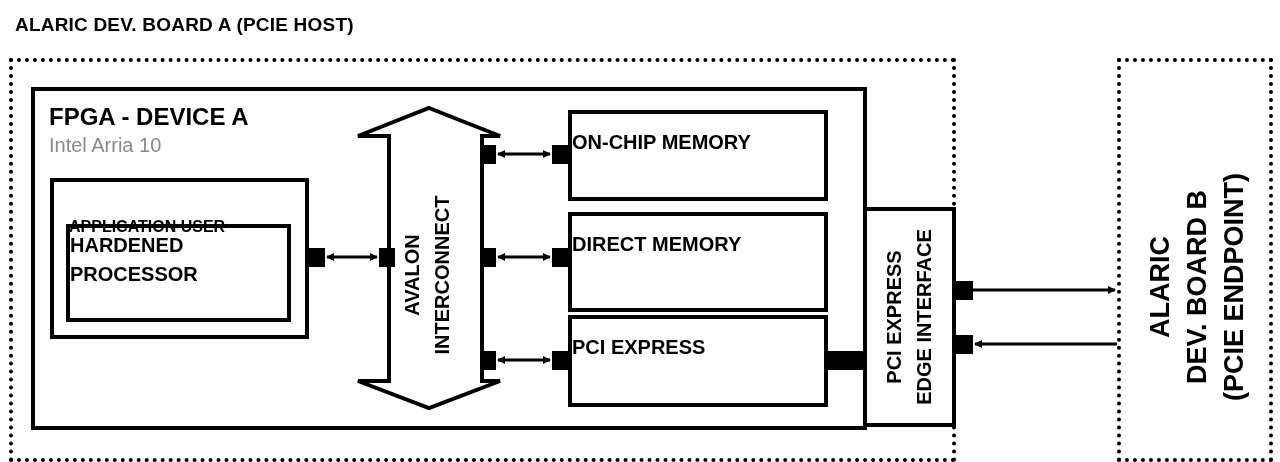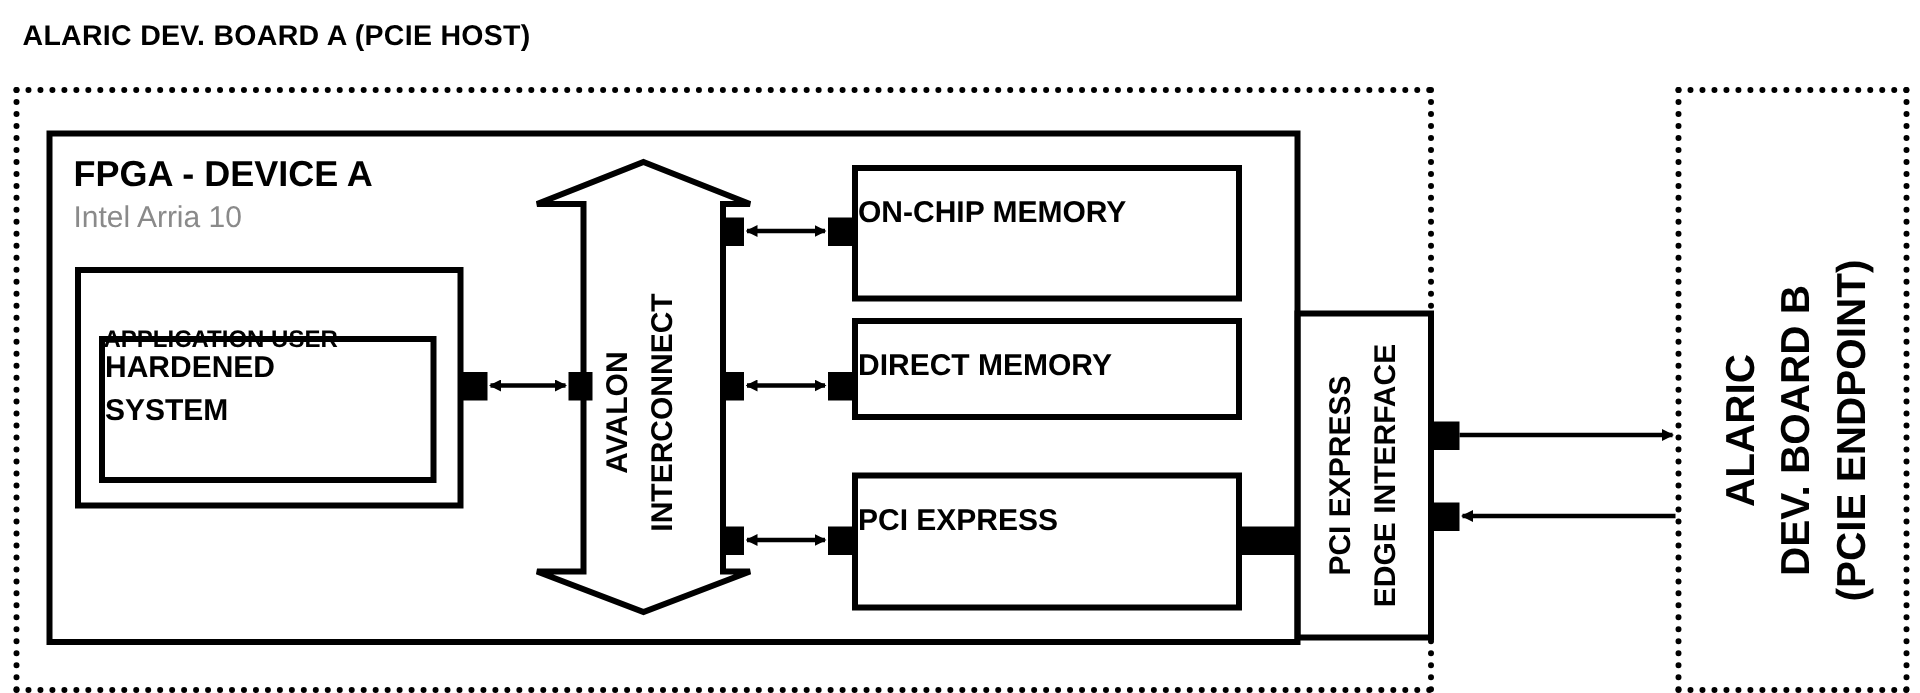--- a/index.html
+++ b/index.html
@@ -27,36 +27,36 @@
 <div class="abs solid" style="left:31px; top:87px; width:836px; height:182px; height:343px;"></div>
 
 <div class="abs" style="left:49px; top:103px; font-size:24px; font-weight:bold;">FPGA - DEVICE A</div>
 <div class="abs sub" style="left:49px; top:134px;">Intel Arria 10</div>
 
 <div class="abs solid" style="left:50px; top:178px; width:259px; height:161px;"></div>
 <div class="abs" style="left:69px; top:188px; font-size:16px; font-weight:bold;margin-top:30px;">APPLICATION USER</div>
 
 <div class="abs solid lbl" style="left:66px; top:224px; width:225px; height:98px; padding-top:3px;">
   <div>HARDENED</div>
-  <div>SYSTEM</div>
+  <div>PROCESSOR</div>
 </div>
 
 <svg class="wire" width="1280" height="462">
   <polygon points="429,108 500,136 482,136 482,381 500,381 429,408 358,381 389,381 389,136 358,136" fill="#fff" stroke="#000" stroke-width="4" stroke-linejoin="miter"></polygon>
 </svg>
 
 <div class="abs vert lbl" style="left:337px; top:245px; width:180px; height:60px; font-size:20px; line-height:30px;">
   <div>AVALON</div>
   <div>INTERCONNECT</div>
 </div>
 
 <div class="abs solid lbl" style="left:568px; top:110px; width:260px; height:91px; padding-top:14px;">
   <div>ON-CHIP MEMORY</div>
 </div>
-<div class="abs solid lbl" style="left:568px; top:212px; width:260px; height:68px; padding-top:14px;">
+<div class="abs solid lbl" style="left:568px; top:212px; width:260px; height:100px; padding-top:14px;">
   <div>DIRECT MEMORY</div>
 </div>
 <div class="abs solid lbl" style="left:568px; top:315px; width:260px; height:92px; padding-top:14px;">
   <div>PCI EXPRESS</div>
 </div>
 
 <div class="abs solid" style="left:863px; top:207px; width:93px; height:220px;"></div>
 <div class="abs vert lbl" style="left:819px; top:287px; width:180px; height:60px; font-size:20px; line-height:30px;">
   <div>PCI EXPRESS</div>
   <div>EDGE INTERFACE</div>

